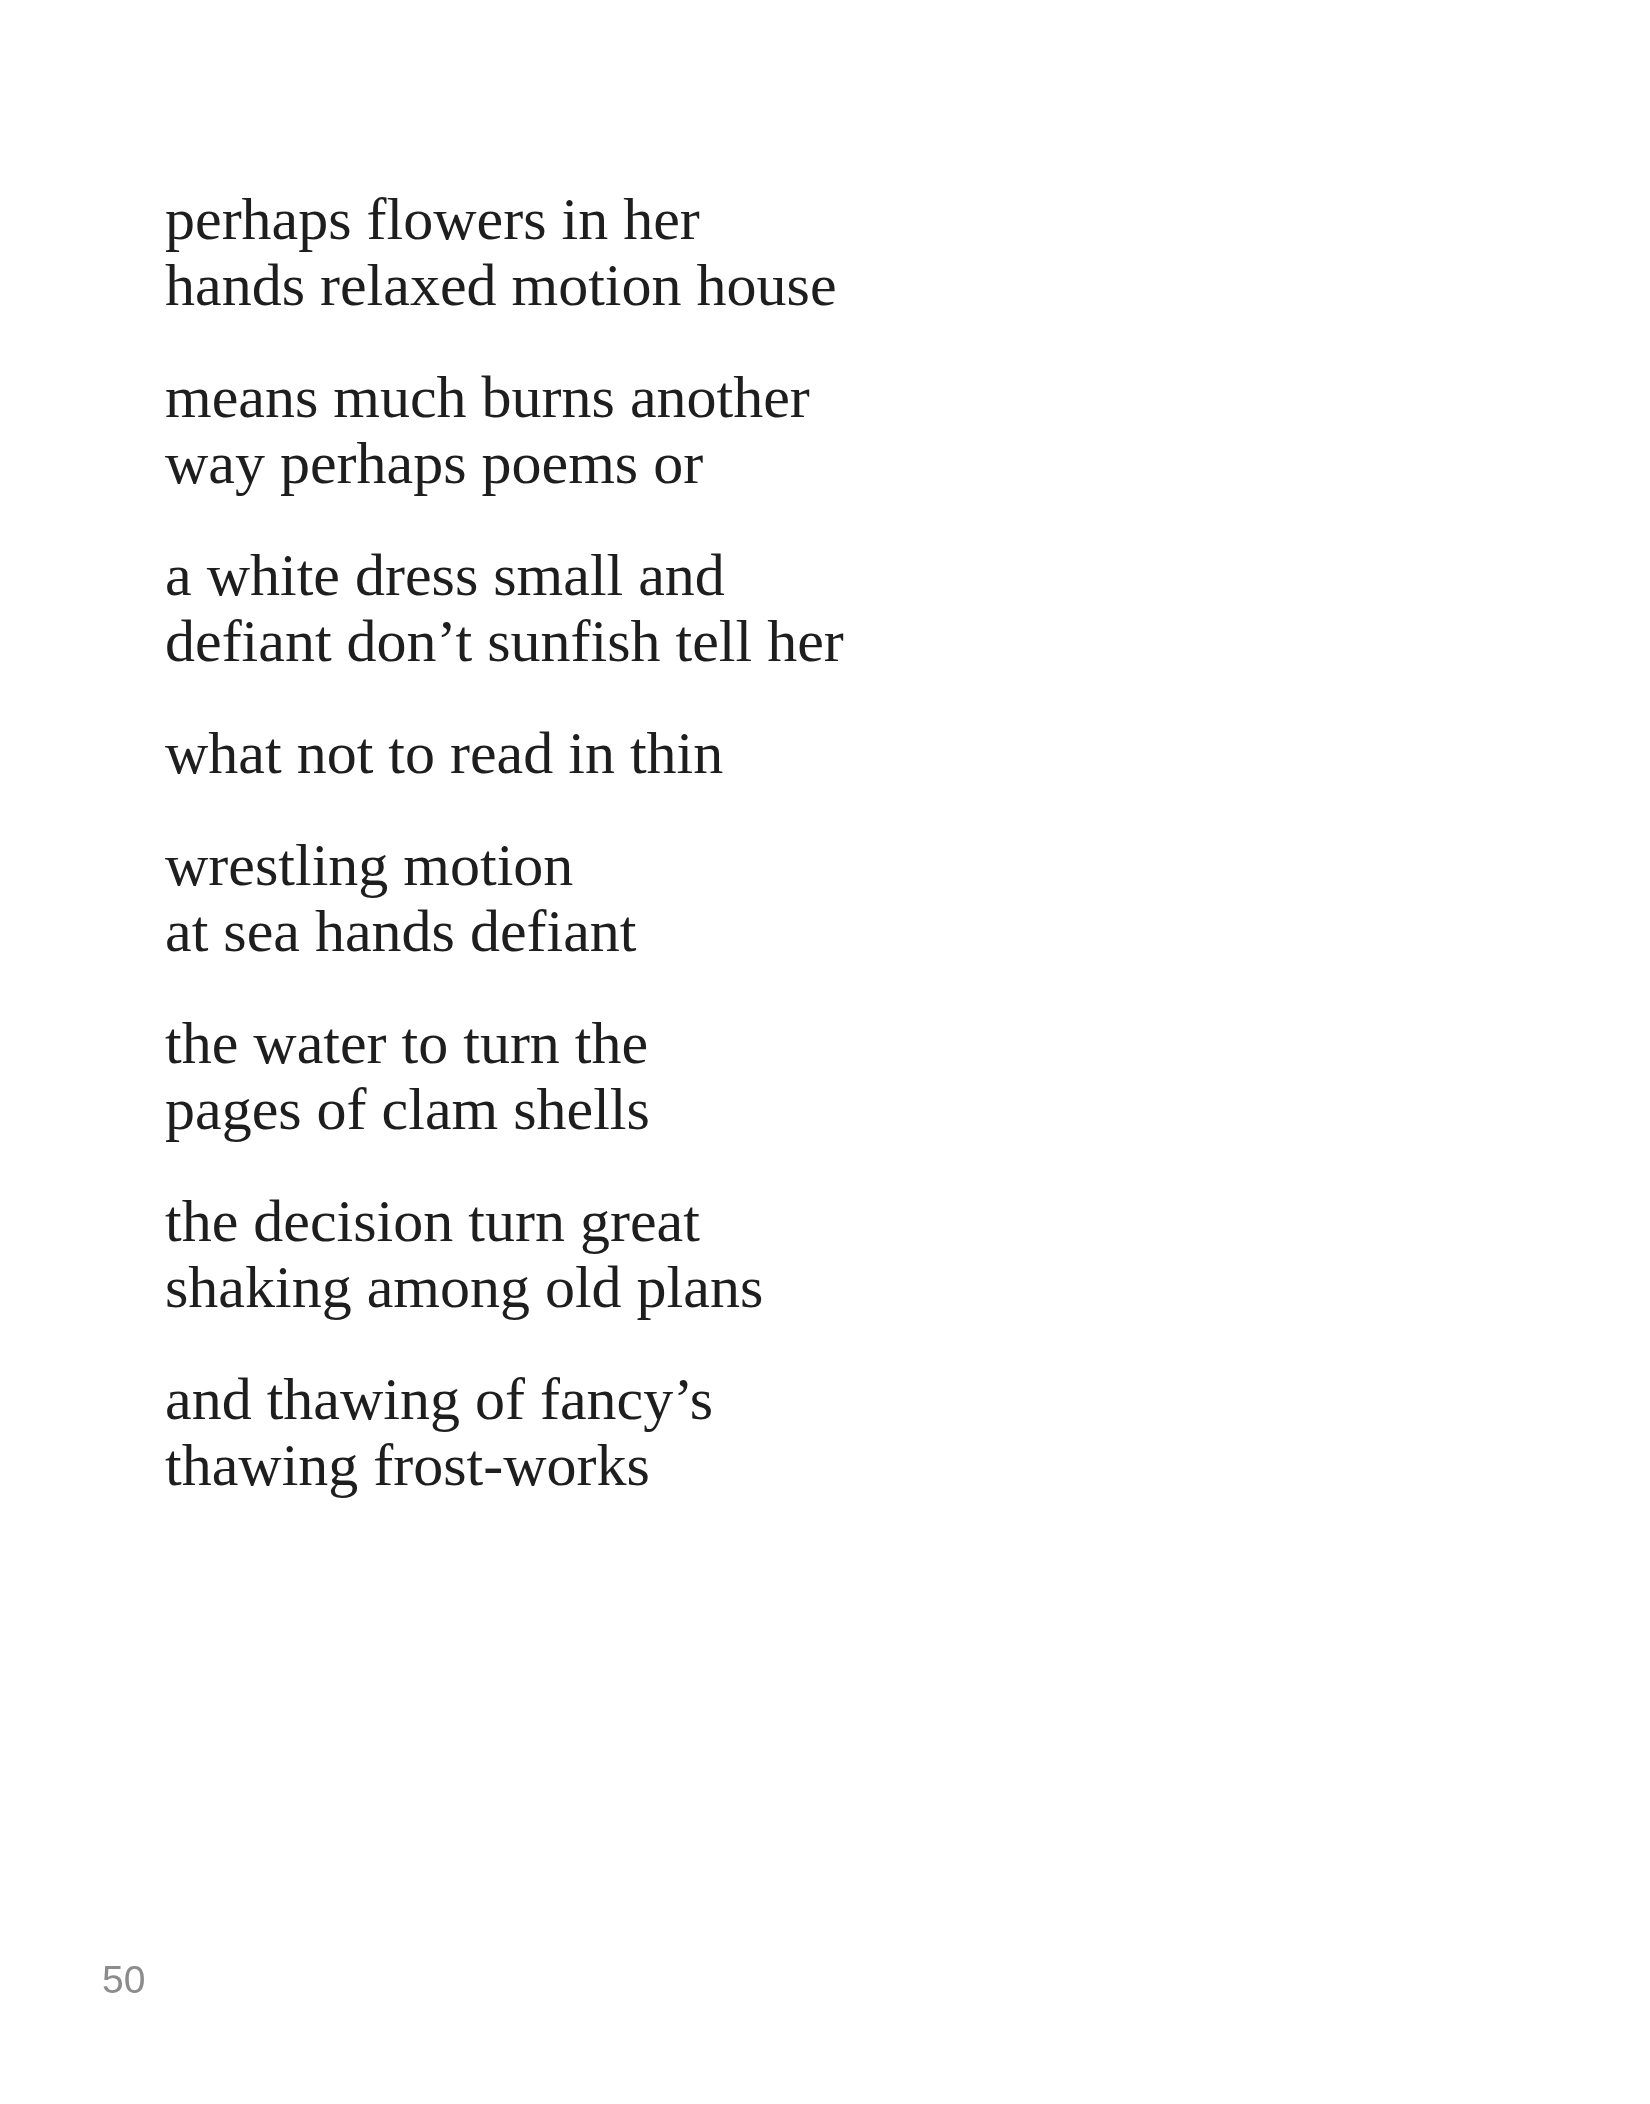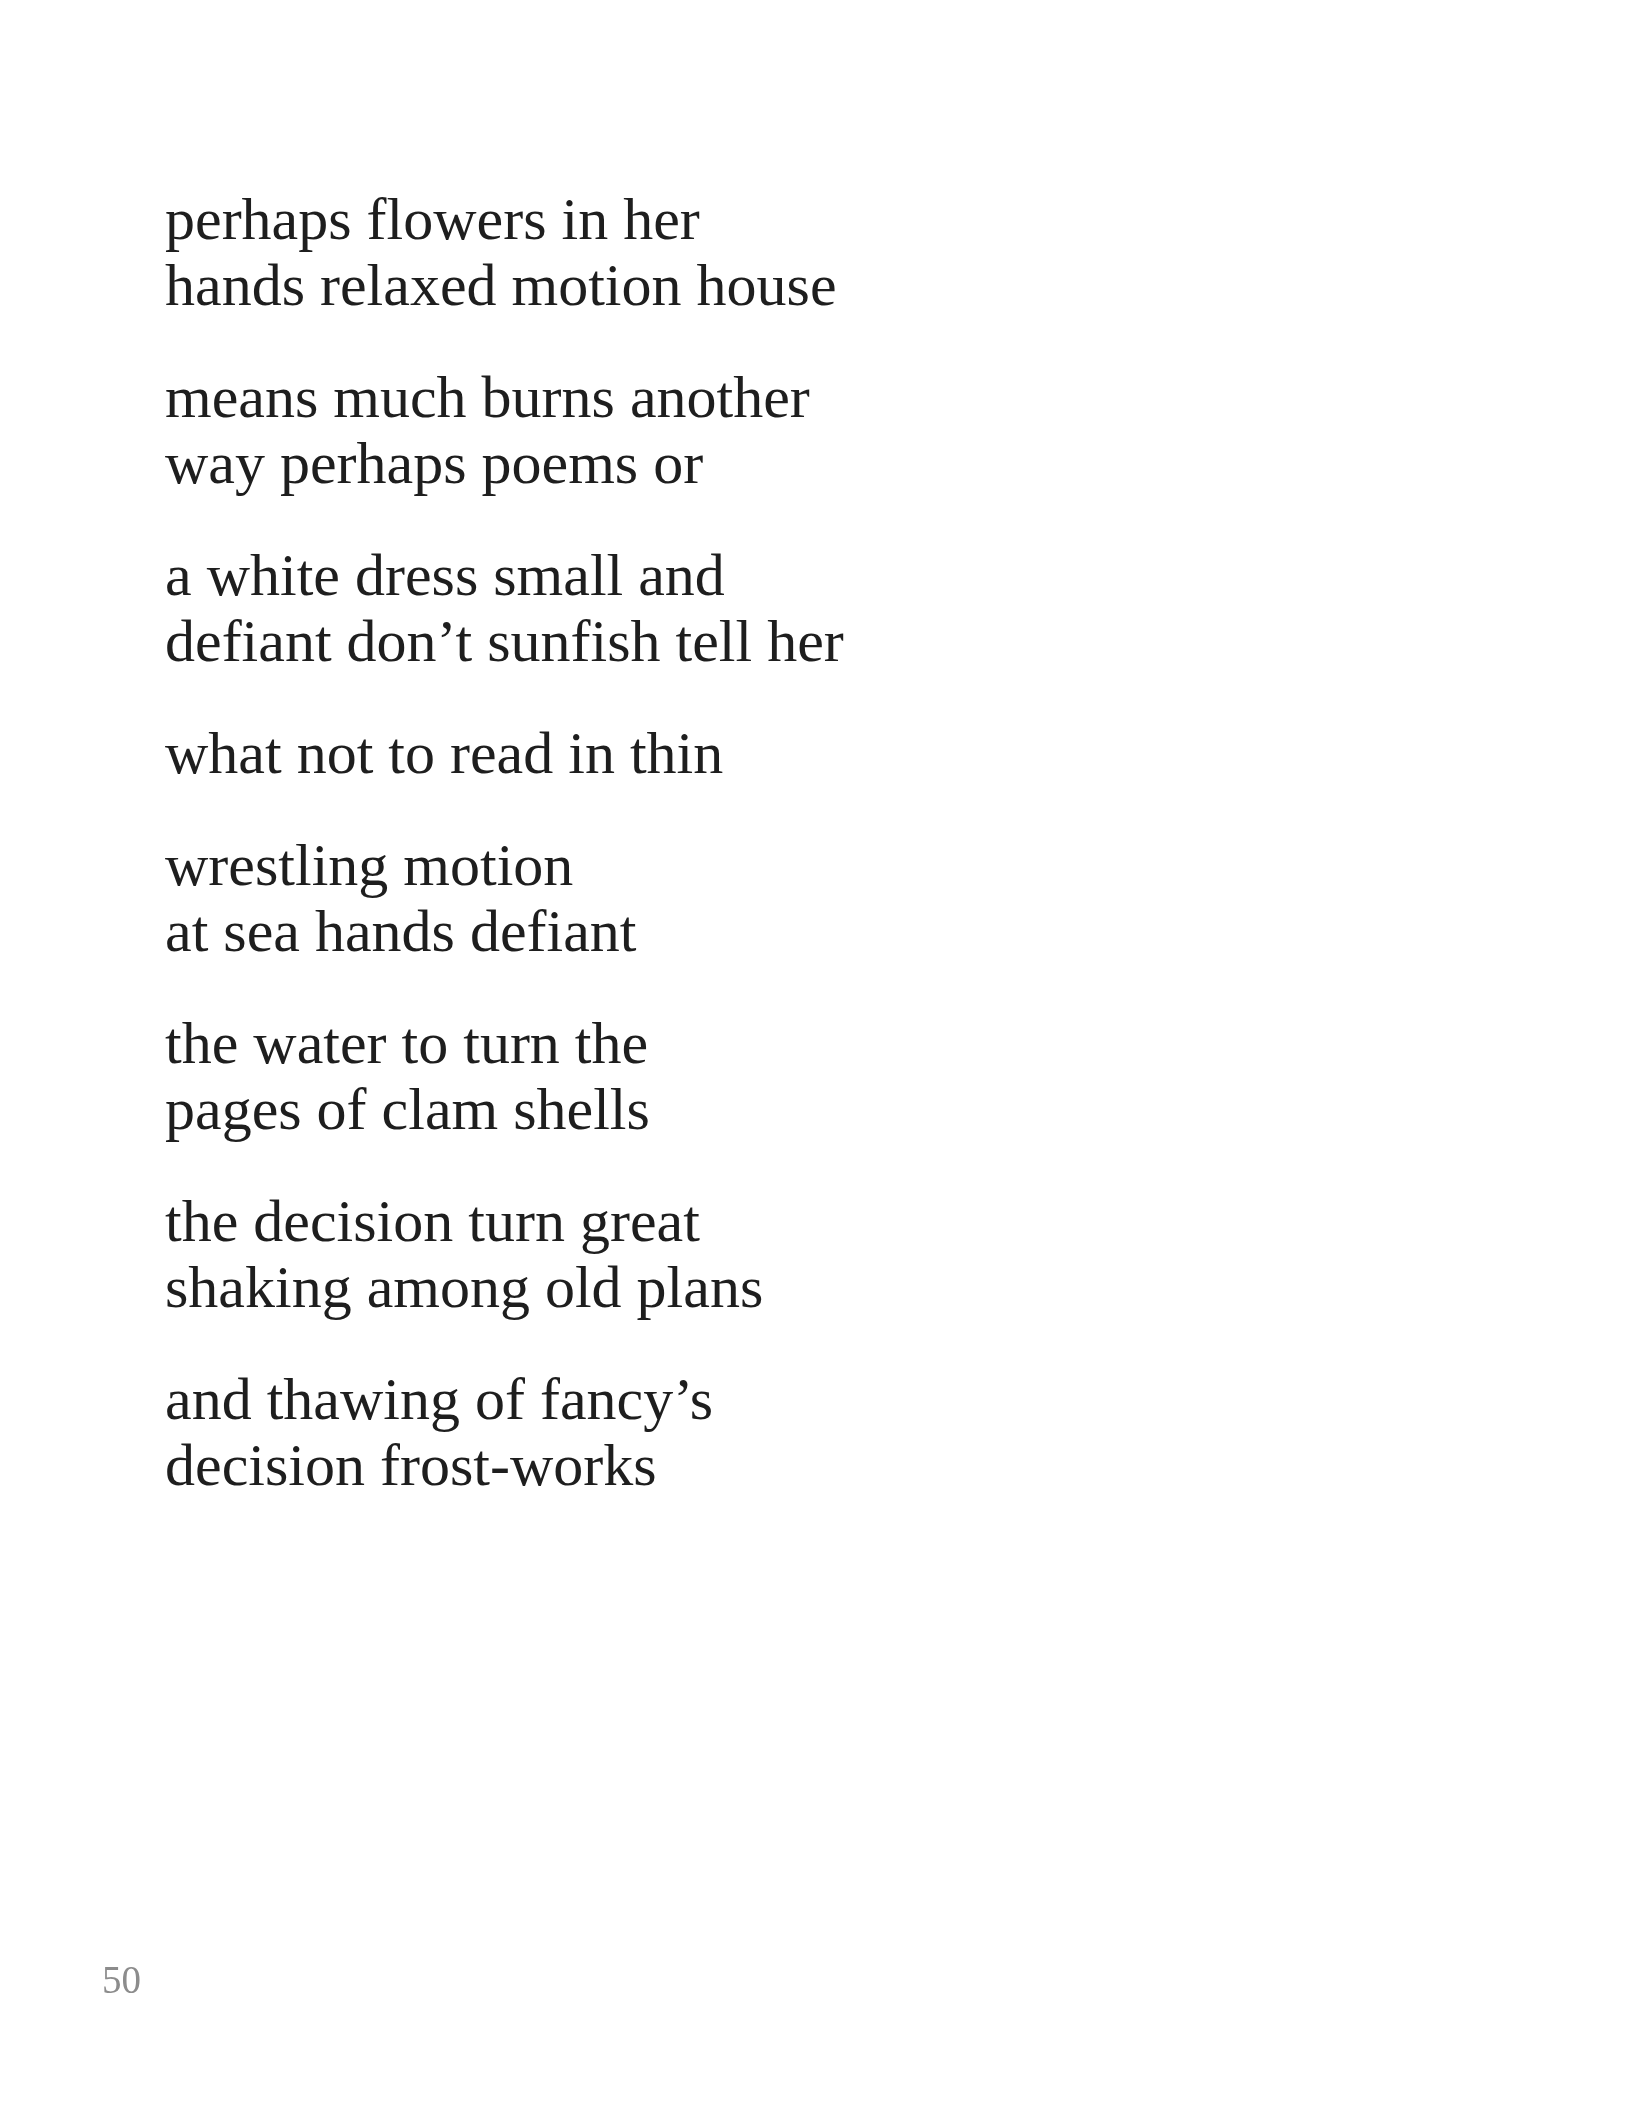--- a/index.html
+++ b/index.html
@@ -28,21 +28,21 @@
     padding: 0;
   }
   .poem-line {
     display: block;
     white-space: pre;
   }
   .page-number {
     position: absolute;
     left: 102px;
     top: 1960px;
-    font-family: Liberation Serif, serif;
+    font-family: Liberation Sans, sans-serif;
     font-size: 39px;
     line-height: 1;
     color: #8c8c8c;
   }
 </style>
 </head>
 <body>
 
 <main class="book-page">
 
@@ -77,21 +77,21 @@
       <span class="poem-line">pages of clam shells</span>
     </p>
 
     <p class="stanza">
       <span class="poem-line">the decision turn great</span>
       <span class="poem-line">shaking among old plans</span>
     </p>
 
     <p class="stanza">
       <span class="poem-line">and thawing of fancy’s</span>
-      <span class="poem-line">decision frost-works</span>
+      <span class="poem-line">thawing frost-works</span>
     </p>
 
   </section>
 
   <footer>
     <span class="page-number">50</span>
   </footer>
 
 </main>
 

